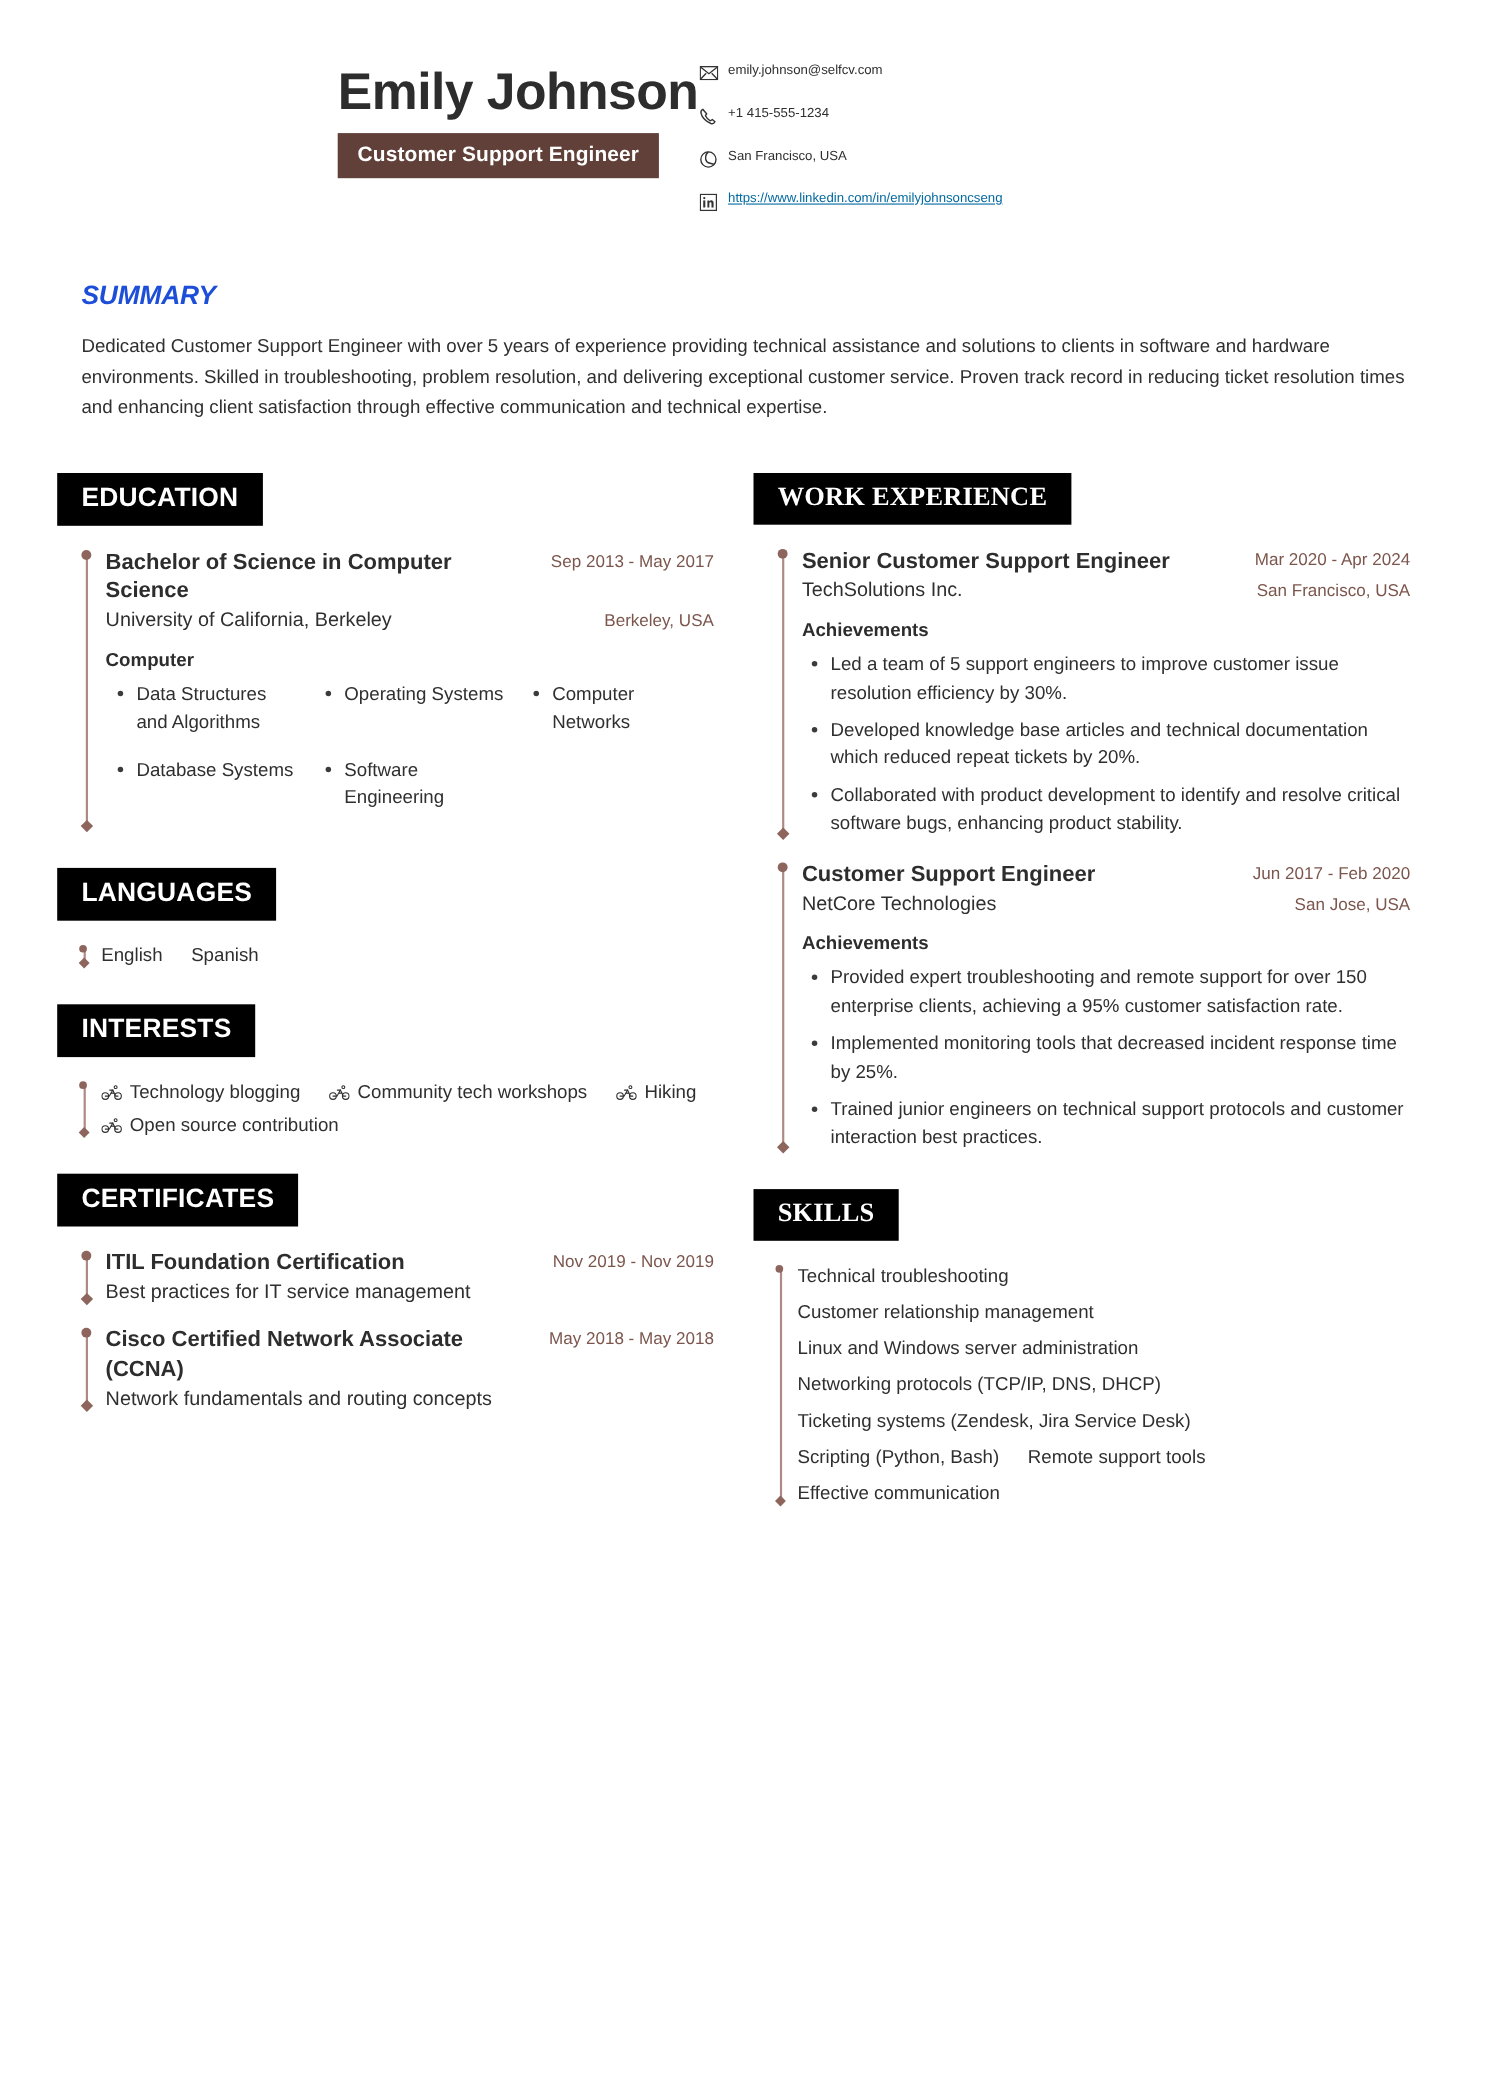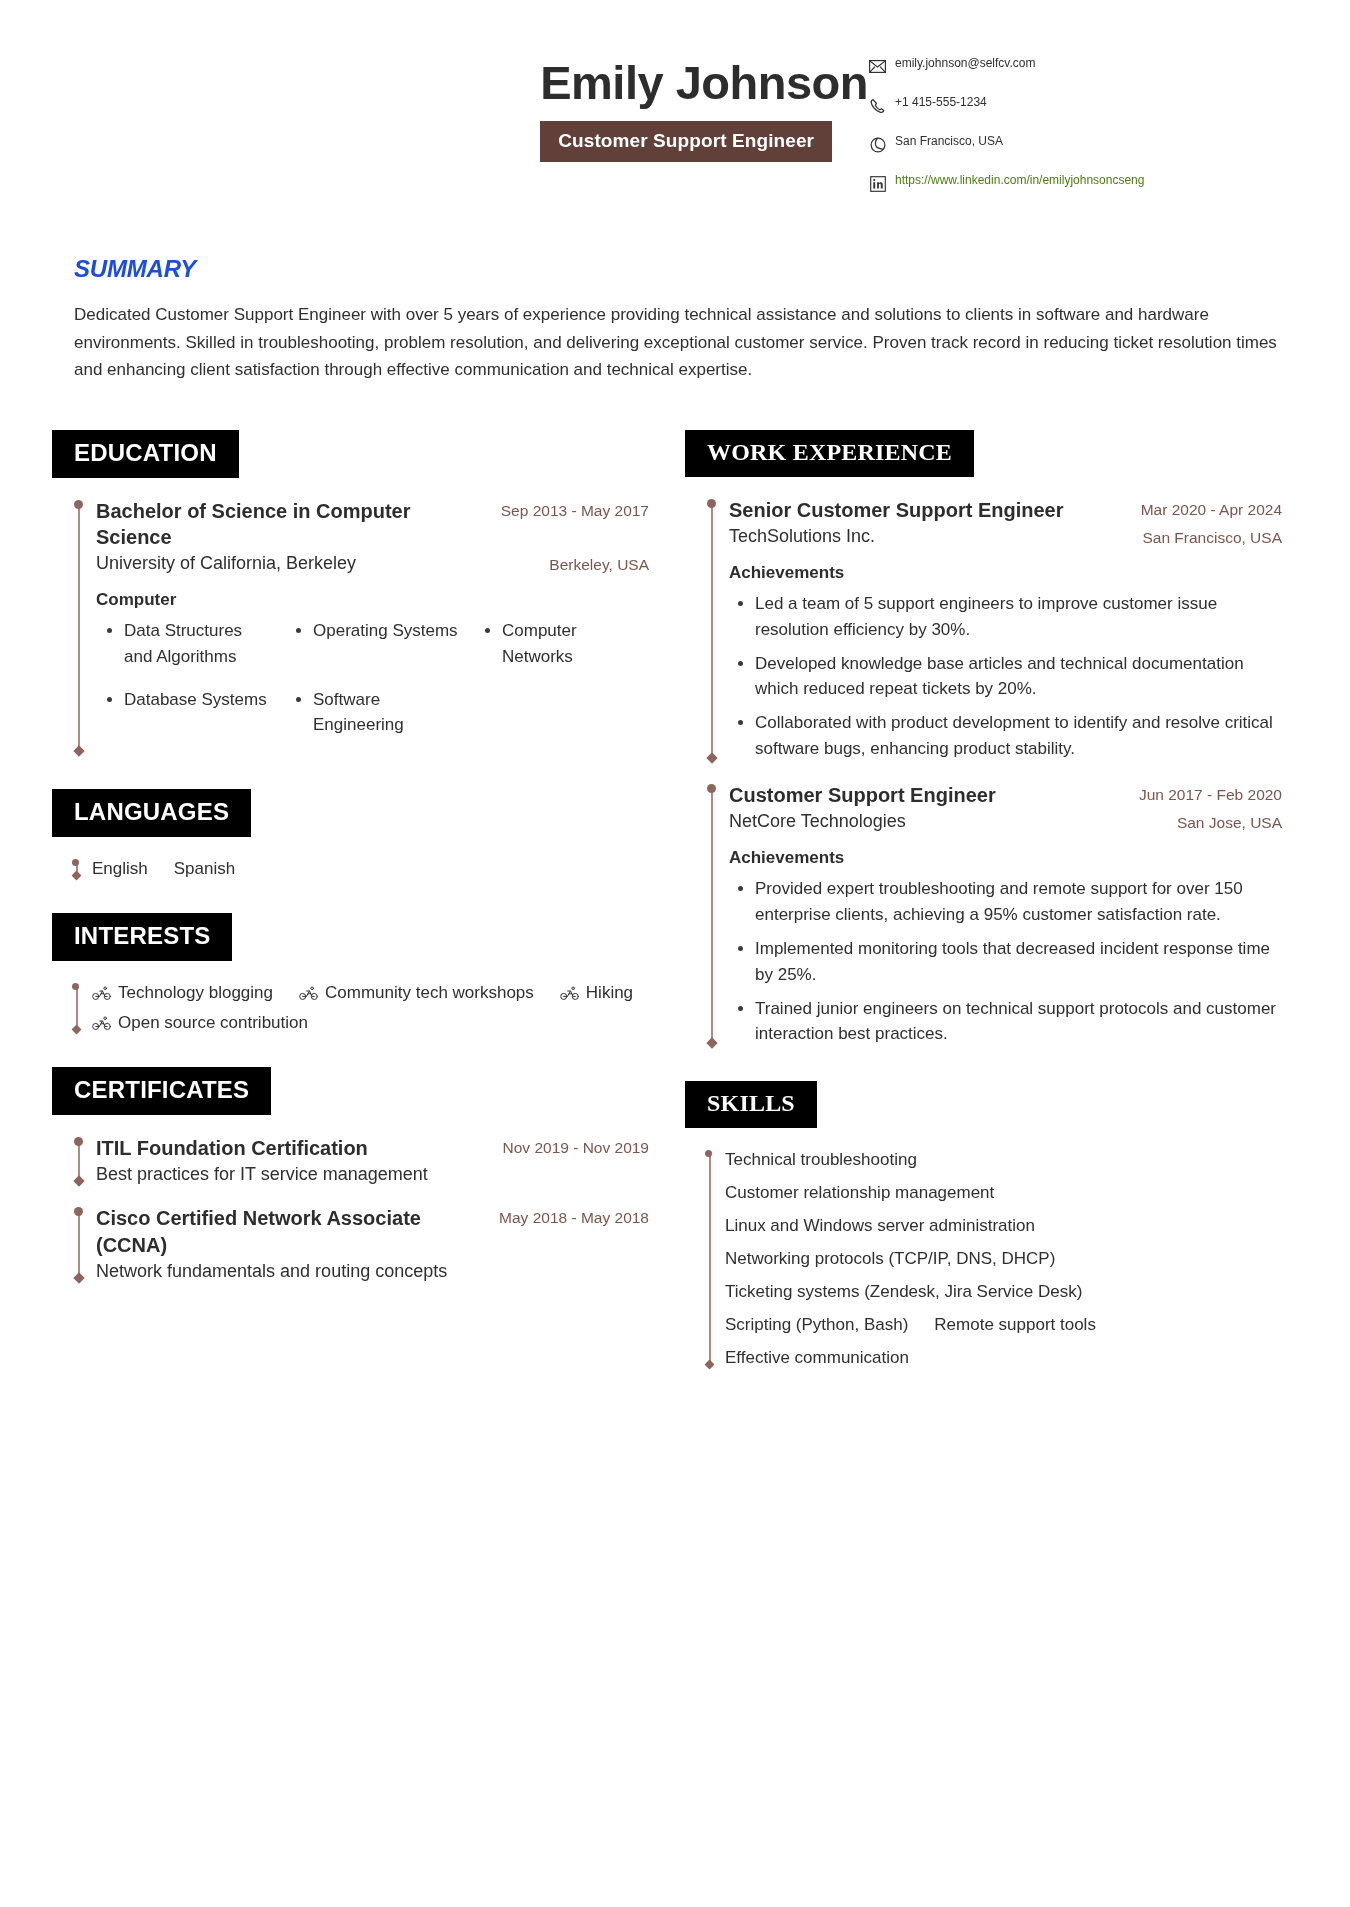--- a/index.html
+++ b/index.html
@@ -10,21 +10,21 @@
     background: #ffffff;
     font-family: "Liberation Sans", sans-serif;
     color: #2f2f2f;
     position: relative;
     overflow: hidden;
   }
 
   .page { padding: 48px 62px 0 74px; position: relative; height: 100%; }
 
   
-  .header { display: flex; align-items: flex-start; justify-content: flex-end; }
+  .header { display: flex; align-items: flex-start; justify-content: center; }
   .header-left { padding-top: 10px; }
   .name {
     font-size: 47px;
     font-weight: 700;
     letter-spacing: -0.5px;
     color: #2d2d2d;
     line-height: 1.05;
   }
   .role-bar {
     display: inline-block;
@@ -50,21 +50,21 @@
   .contact-row:last-child { margin-bottom: 0; }
   .c-icon {
     flex: 0 0 auto;
     width: 19px; height: 19px;
     margin-top: 3px;
     display: flex; align-items: center; justify-content: center;
     color: #333;
   }
   .c-icon svg { display: block; }
   .contact-text { word-break: break-word; }
-  .contact-link { color: #4d7c0f; }
+  .contact-link { text-decoration: underline; color: #0369a1; }
 
   
   .summary-block { margin-top: 62px; }
   .summary-title {
     font-size: 24px;
     font-weight: 700;
     color: #1d4ed8;
     letter-spacing: -0.2px;
     font-style: italic;
   }

